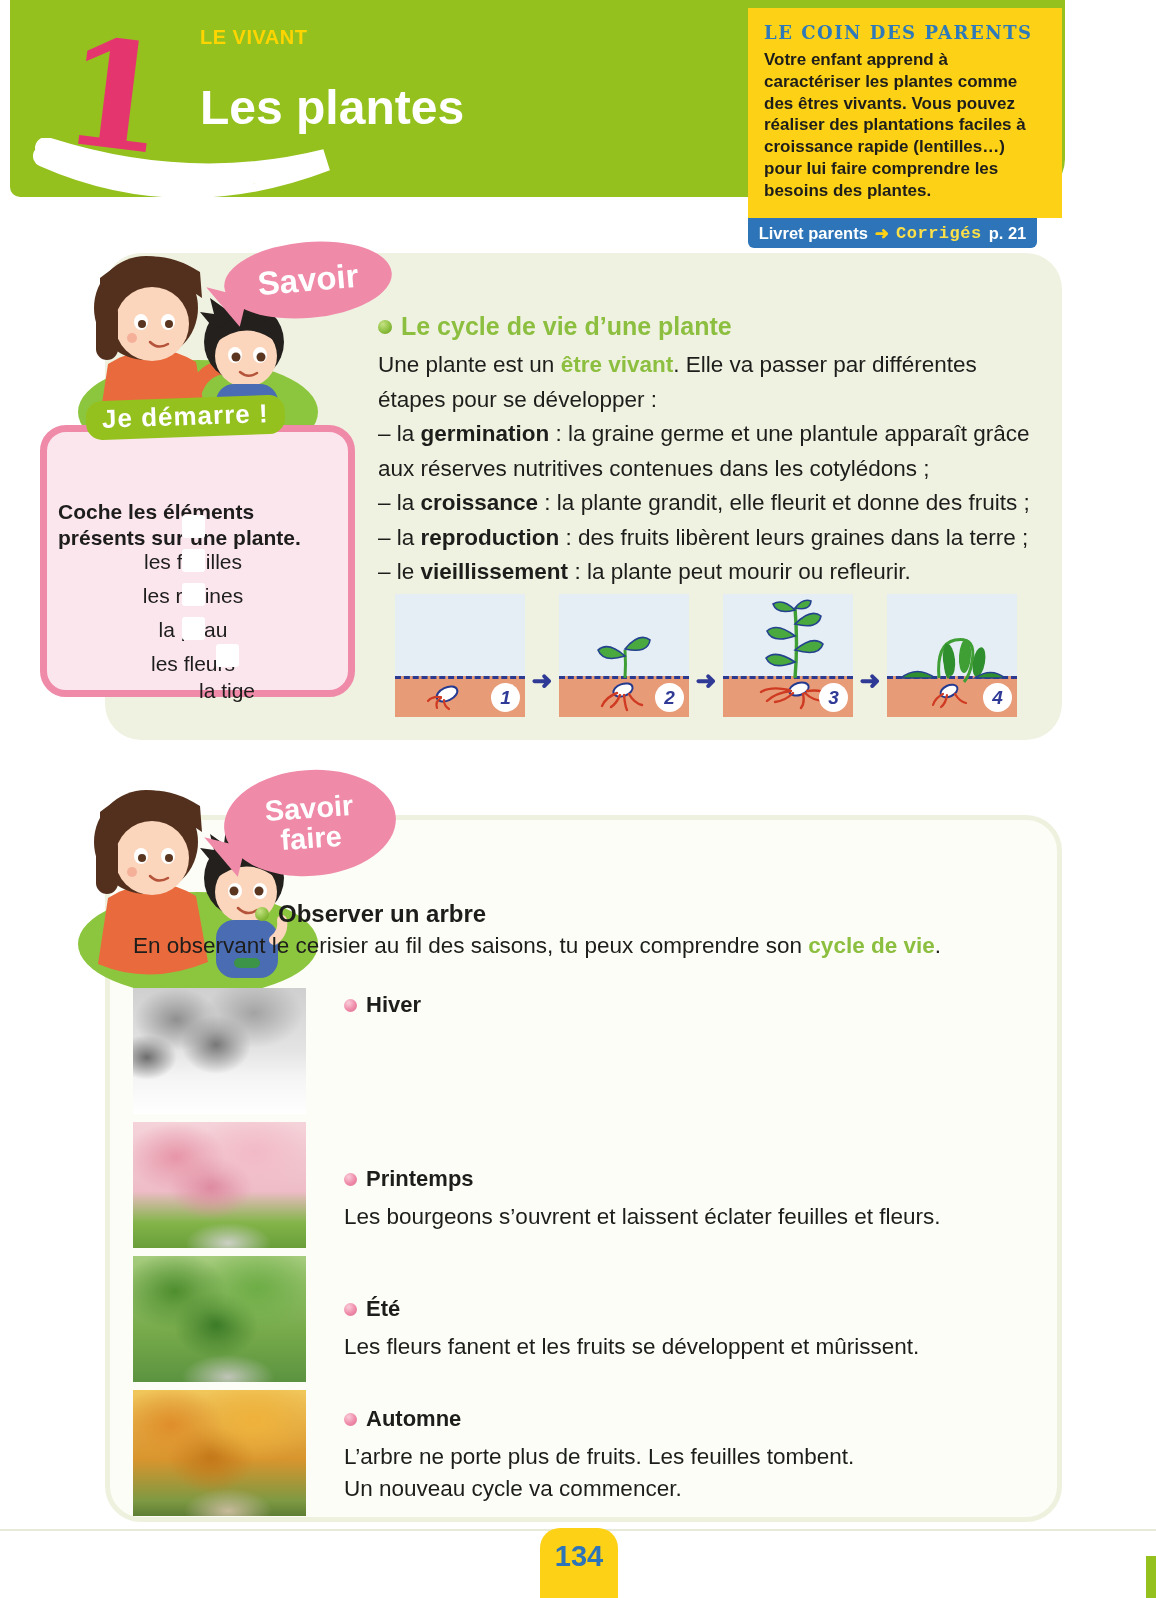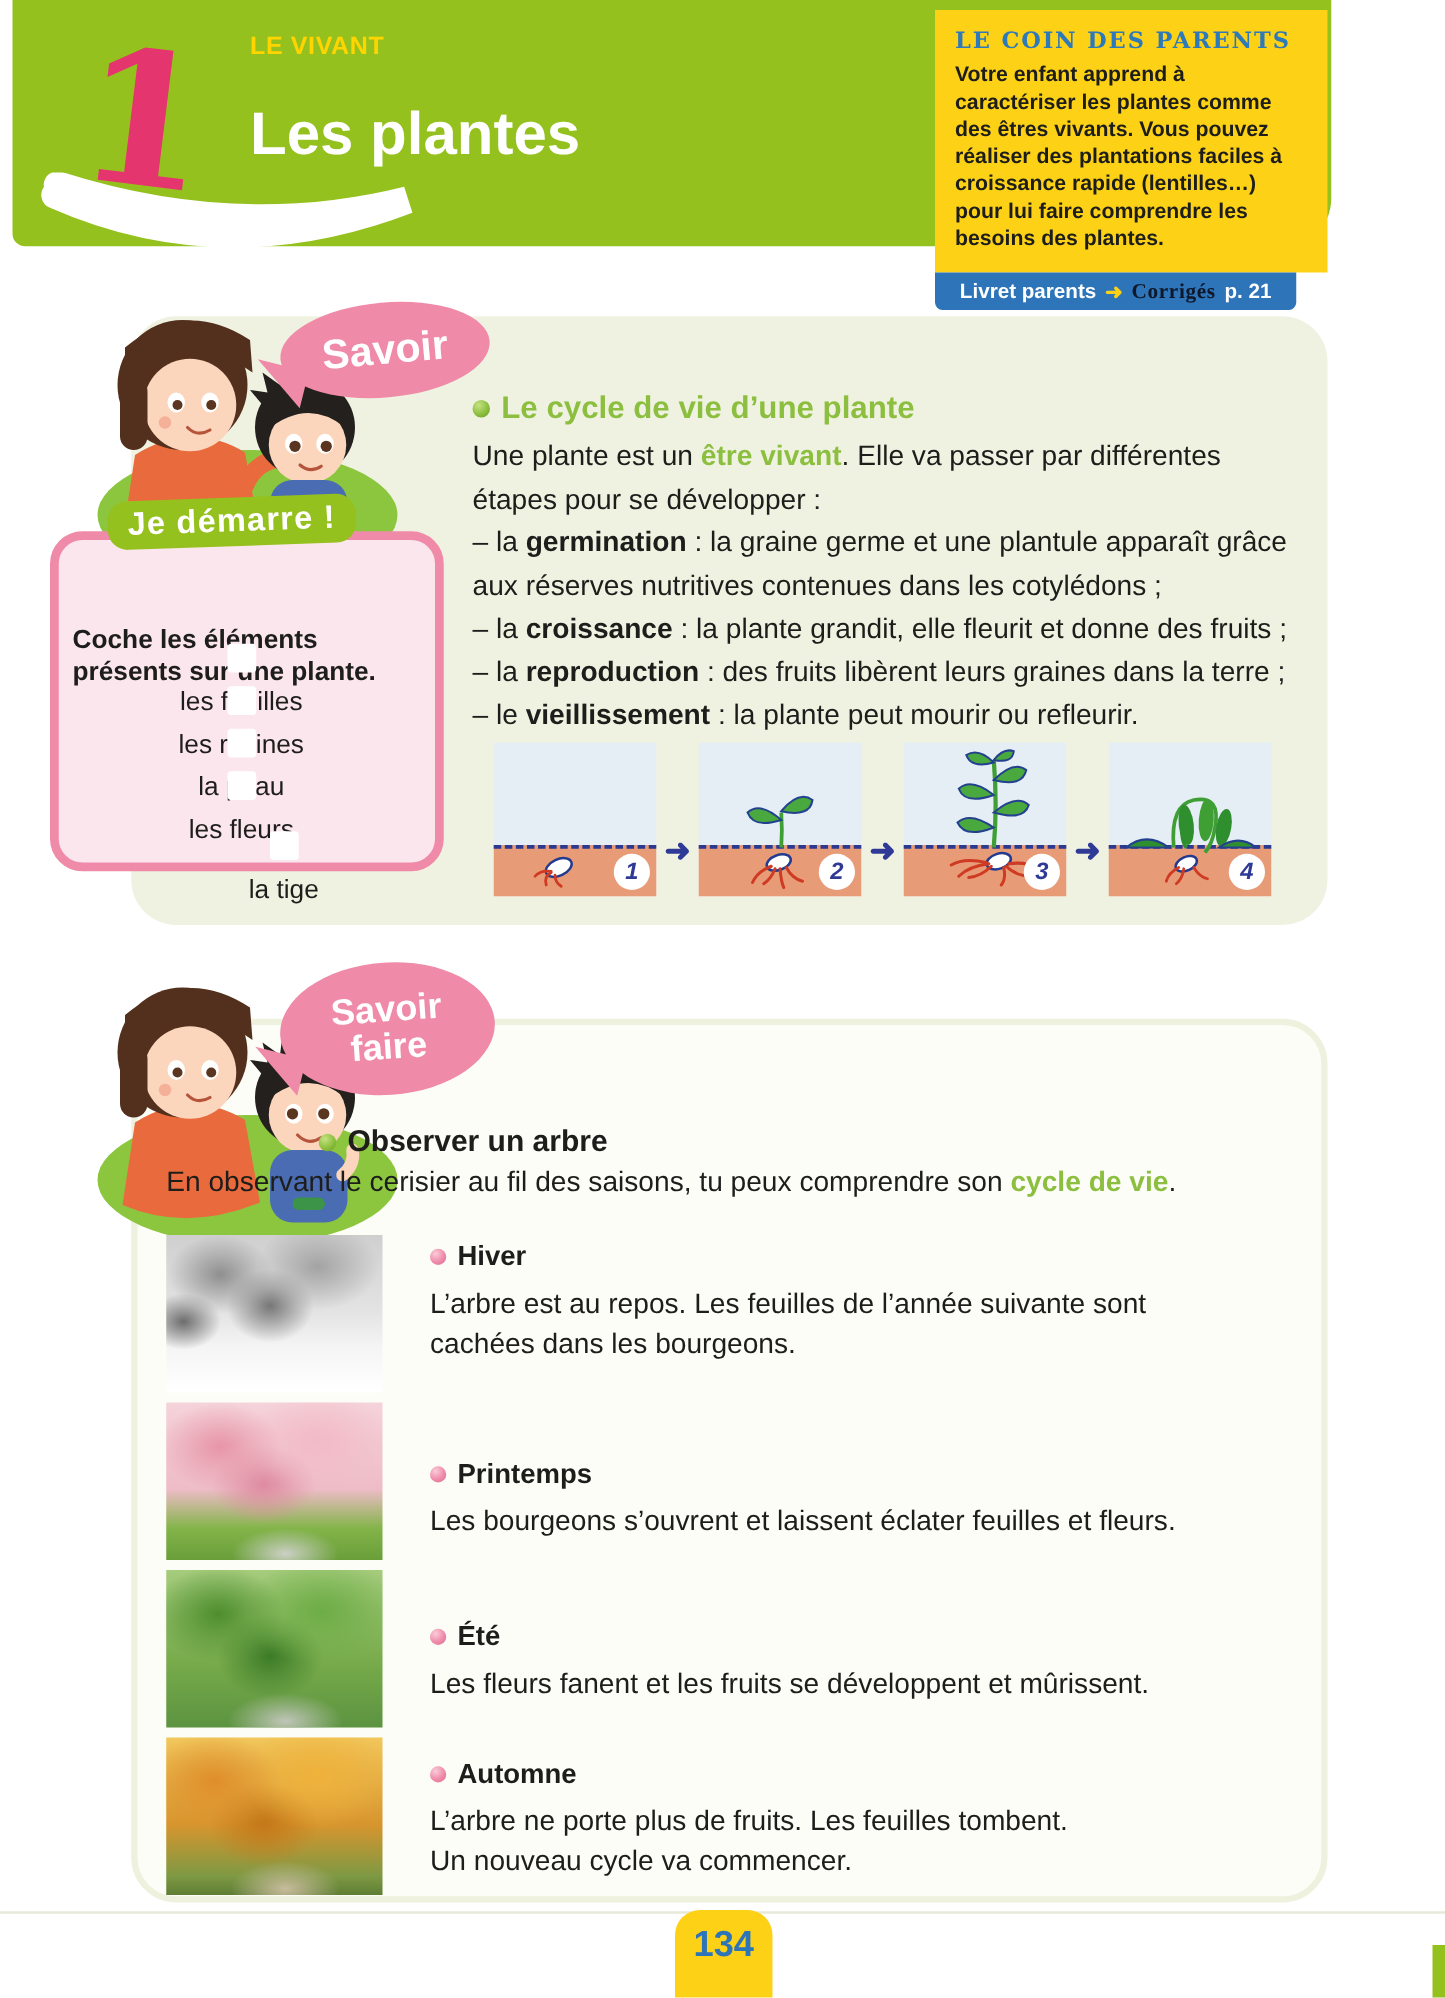--- a/index.html
+++ b/index.html
@@ -19,21 +19,21 @@
   
   .parents-box{left:748px;top:8px;width:314px;height:210px;background:#fcd116;
                padding:14px 16px;box-sizing:border-box;}
   .parents-title{font-family:"DejaVu Serif",serif;font-weight:bold;font-size:18px;
                  color:#2e79b9;letter-spacing:1.5px;margin-bottom:6px;}
   .parents-body{font-size:17px;font-weight:600;line-height:1.28;color:#1d1d1b;}
   .livret-bar{left:748px;top:218px;width:289px;height:30px;background:#2d74b8;
               border-radius:0 0 6px 6px;display:flex;align-items:center;justify-content:center;gap:7px;}
   .livret-label{color:#ffffff;font-weight:bold;font-size:16.5px;}
   .livret-arrow{color:#fcd116;font-weight:bold;font-size:17px;}
-  .livret-link{color:#0f172a;font-family:Liberation Serif, serif;font-weight:bold;font-size:17px;letter-spacing:.5px;}
+  .livret-link{color:#fde047;font-family:Liberation Mono, monospace;font-weight:bold;font-size:17px;letter-spacing:.5px;}
   .livret-page{color:#ffffff;font-weight:bold;font-size:16.5px;}
 
   
   .savoir-box{left:105px;top:253px;width:957px;height:487px;background:#f0f2e1;border-radius:36px;}
   .sf-box{left:105px;top:815px;width:957px;height:707px;background:#fcfdf6;
           border:5px solid #eef1de;border-radius:36px;box-sizing:border-box;}
 
   
   .bubble{background:#ef8aa9;border-radius:50%;display:flex;align-items:center;justify-content:center;
           color:#fff;font-weight:bold;text-align:center;}
@@ -191,21 +191,21 @@
   <span class="check-label">les racines</span>
 </div>
 <div class="abs check-item" style="top:583px;">
   <span class="checkbox"></span>
   <span class="check-label">la peau</span>
 </div>
 <div class="abs check-item" style="top:617px;">
   <span class="checkbox"></span>
   <span class="check-label">les fleurs</span>
 </div>
-<div class="abs check-item" style="top:665px;padding-left:34px;">
+<div class="abs check-item" style="top:644px;padding-left:34px;">
   <span class="checkbox"></span>
   <span class="check-label">la tige</span>
 </div>
 
 <div class="abs cycle-heading">
   <span class="green-bullet"></span>
   <span>Le cycle de vie d’une plante</span>
 </div>
 <div class="abs cycle-text">
   <span>Une plante est un </span><span class="hl-green">être vivant</span><span>. Elle va passer par différentes étapes pour se développer :</span>
@@ -318,22 +318,20 @@
   <span>En observant le cerisier au fil des saisons, tu peux comprendre son </span><span class="hl-green">cycle de vie</span><span>.</span>
 </div>
 
 <div class="abs season-row" style="top:988px;">
   <div class="photo photo-hiver"></div>
   <div class="season-info" style="margin-top:0;">
     <div class="season-title">
       <span class="pink-bullet"></span>
       <span>Hiver</span>
     </div>
-    <div class="season-text">L’arbre est au repos. Les feuilles de l’année suivante sont
-cachées dans les bourgeons.</div>
   </div>
 </div>
 <div class="abs season-row" style="top:1122px;">
   <div class="photo photo-printemps"></div>
   <div class="season-info" style="margin-top:40px;">
     <div class="season-title">
       <span class="pink-bullet"></span>
       <span>Printemps</span>
     </div>
     <div class="season-text">Les bourgeons s’ouvrent et laissent éclater feuilles et fleurs.</div>

